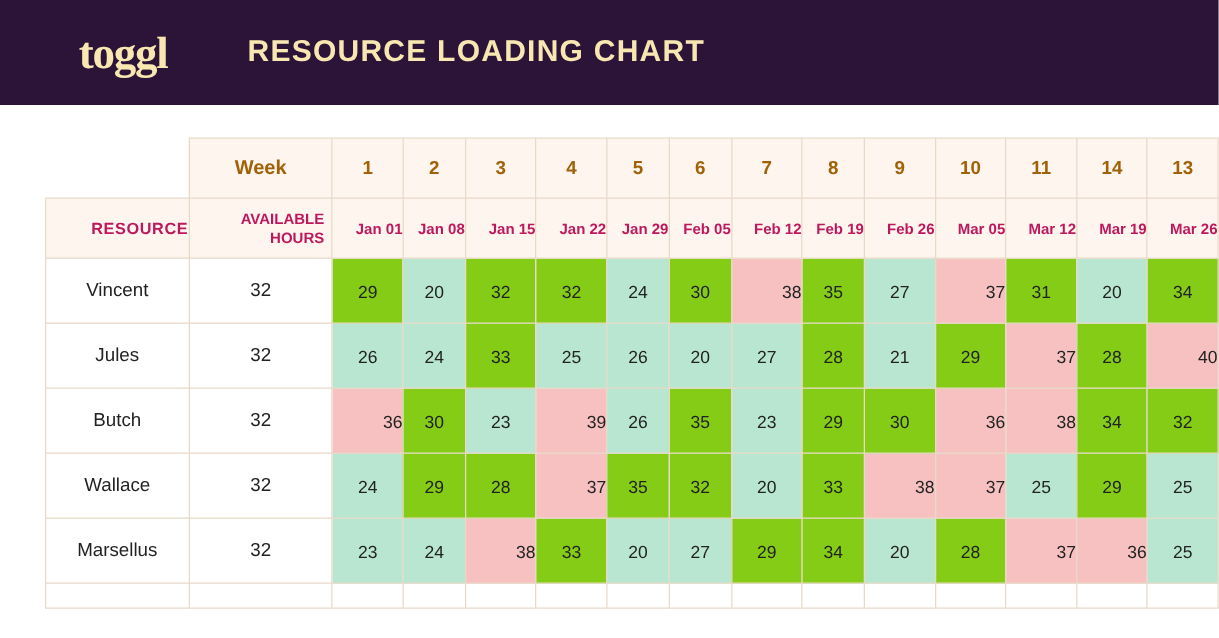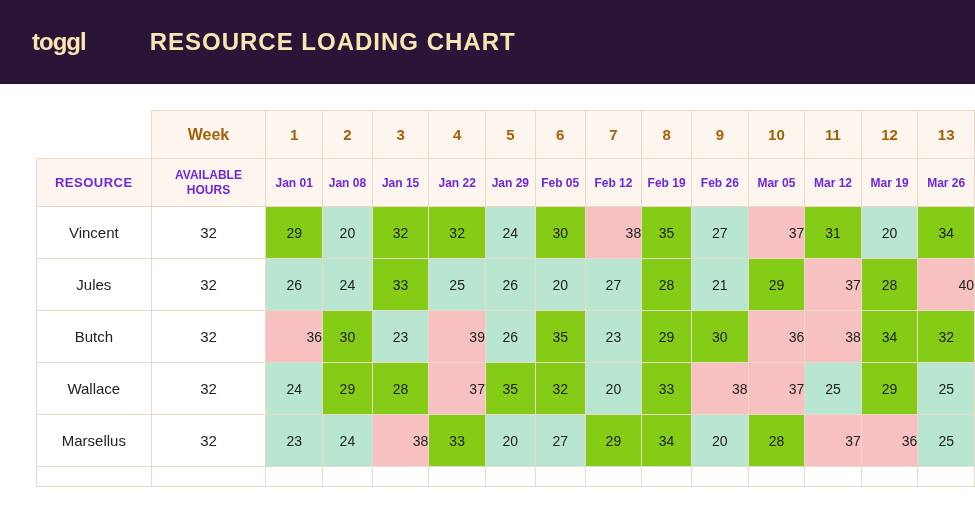--- a/index.html
+++ b/index.html
@@ -13,24 +13,25 @@
   .header {
     background: #2c1338;
     height: 84px;
     display: flex;
     align-items: center;
     padding-left: 32px;
   }
   .logo {
     color: #f8e7b0;
     font-weight: 900;
-    font-size: 24px;
+    font-size: 36px;
     letter-spacing: -1px;
     margin-right: 64px;
-    font-family: Liberation Sans, sans-serif;
+    font-family: Liberation Serif, serif;
+    margin-left: 31px;
   }
   .title {
     color: #f8e7b0;
     font-weight: 700;
     font-size: 24px;
     letter-spacing: 1px;
   }
   .table-wrap {
     padding-top: 26px;
     padding-left: 36px;
@@ -60,21 +61,22 @@
   }
   thead tr.week-row th.num {
     width: 54px;
     font-size: 15px;
   }
   thead tr.date-row th {
     background: #fdf5ee;
     height: 48px;
     font-weight: 700;
     font-size: 12px;
-    color: #6d28d9;
+    color: #be185d;
+    text-align: right;
   }
   thead tr.date-row th.resource-head {
     font-size: 13px;
     letter-spacing: 0.5px;
     width: 120px;
   }
   thead tr.date-row th.avail-head {
     font-size: 12px;
     line-height: 1.2;
     padding: 2px 6px;
@@ -118,21 +120,21 @@
         <th class="num">2</th>
         <th class="num">3</th>
         <th class="num">4</th>
         <th class="num">5</th>
         <th class="num">6</th>
         <th class="num">7</th>
         <th class="num">8</th>
         <th class="num">9</th>
         <th class="num">10</th>
         <th class="num">11</th>
-        <th class="num">12</th>
+        <th class="num">14</th>
         <th class="num">13</th>
       </tr>
       <tr class="date-row">
         <th class="resource-head">RESOURCE</th>
         <th class="avail-head">AVAILABLE HOURS</th>
         <th>Jan 01</th>
         <th>Jan 08</th>
         <th>Jan 15</th>
         <th>Jan 22</th>
         <th>Jan 29</th>

